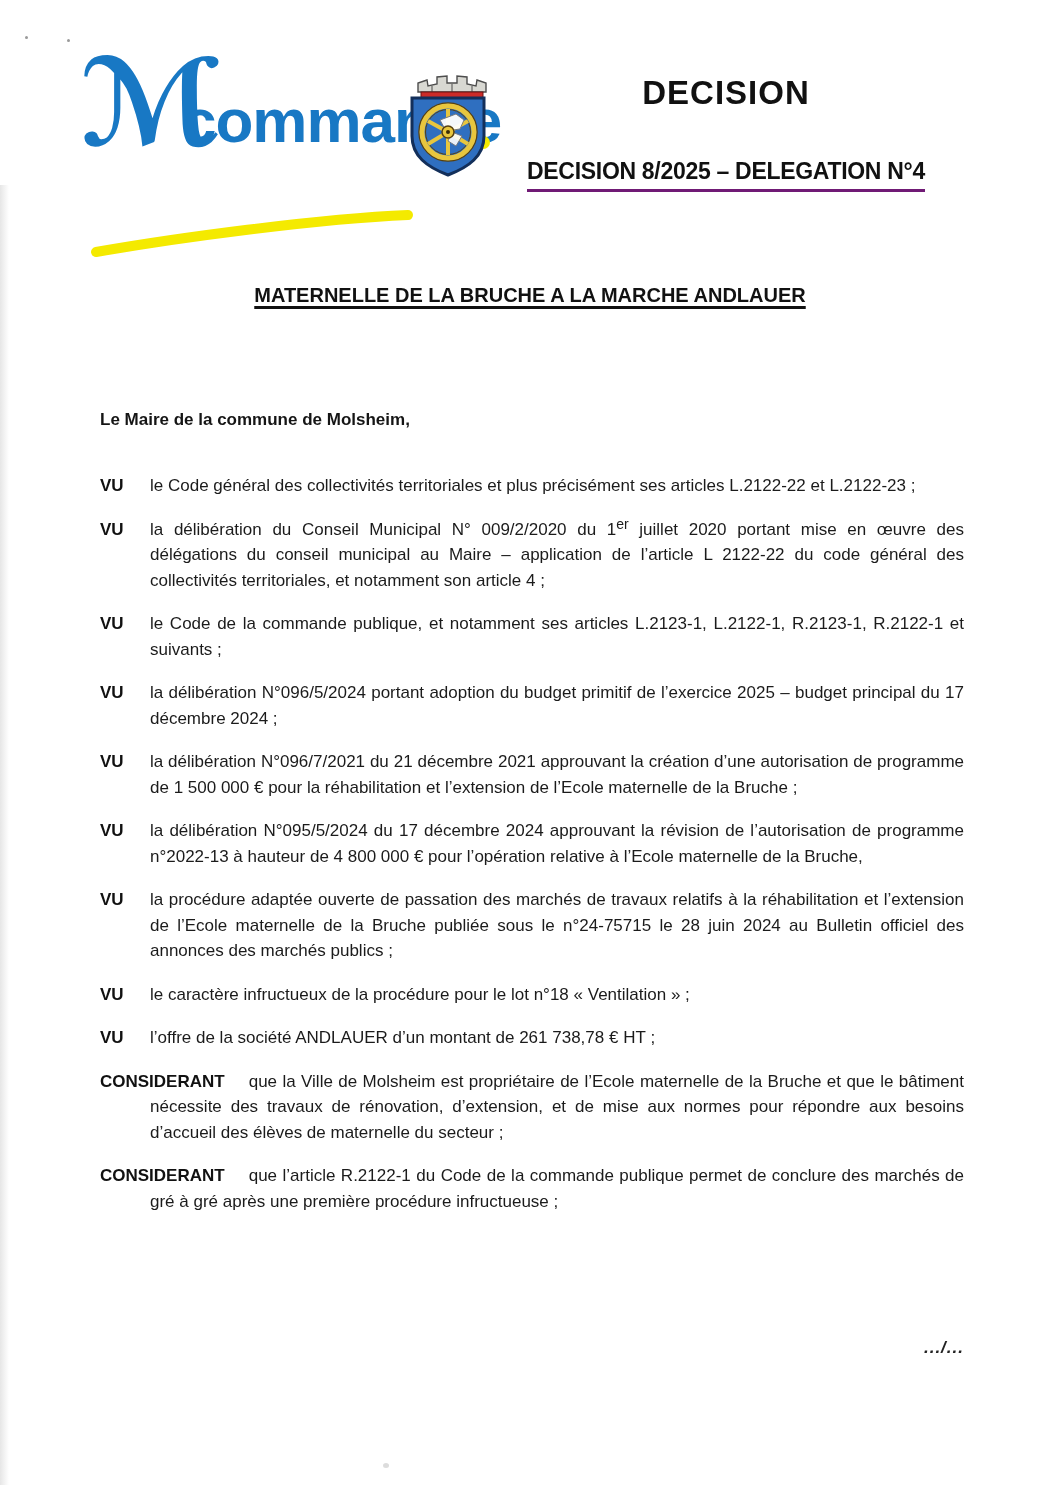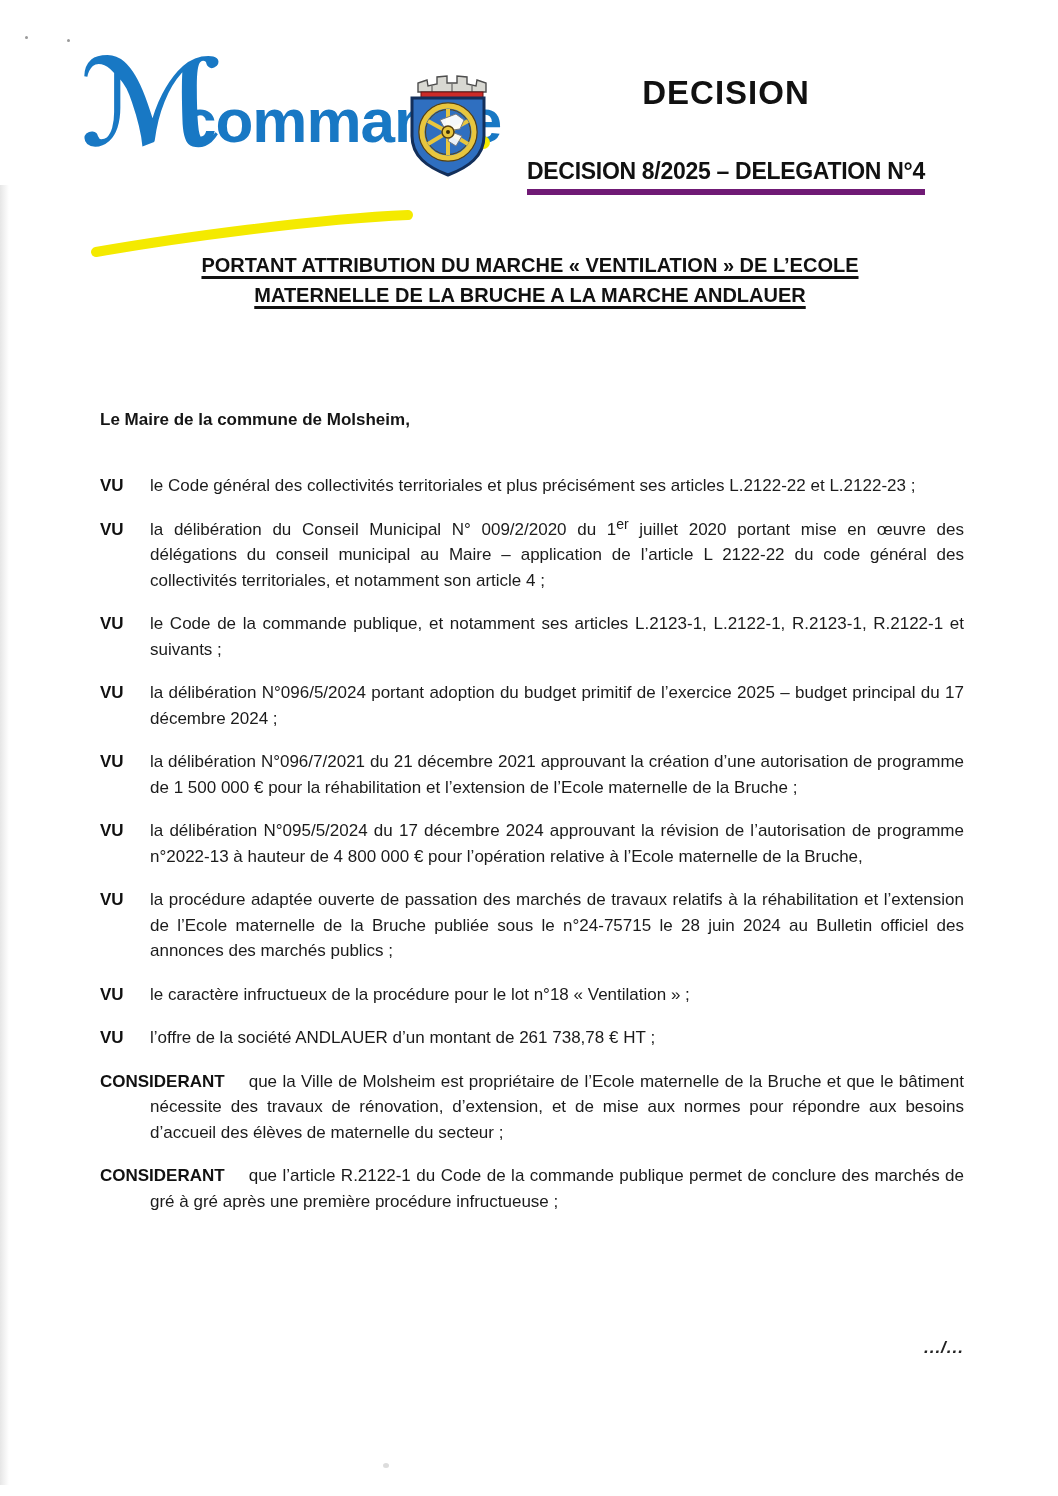--- a/index.html
+++ b/index.html
@@ -41,21 +41,21 @@
   .crest{position:absolute;left:318px;top:10px;}
   
   .decision-heading{
     position:absolute;left:506px;top:74px;width:440px;
     text-align:center;font-size:33px;font-weight:bold;color:#111;
     letter-spacing:1px;
   }
   .decision-reference{
     position:absolute;left:527px;top:158px;white-space:nowrap;
     font-size:23px;font-weight:bold;color:#111;letter-spacing:-0.3px;
-    border-bottom:6px solid #701a75;padding-bottom:4px;
+    border-bottom:3px solid #701a75;padding-bottom:4px;
   }
   
   .doc-title{
     position:absolute;left:98px;top:250px;width:864px;
     text-align:center;font-size:20px;font-weight:bold;color:#111;
     line-height:30px;
   }
   .doc-title .tline{
     text-decoration:underline;
     text-decoration-thickness:2.5px;
@@ -130,21 +130,21 @@
       <path d="M48,58 L58,62 L52,72 L44,67 Z" fill="#ffffff" stroke="#7a7a7a" stroke-width="1" opacity="0.9"></path>
       <circle cx="44" cy="58" r="6" fill="#e8c63e" stroke="#574010" stroke-width="1.5"></circle>
       <circle cx="44" cy="58" r="2" fill="#3a2c08"></circle>
     </svg>
   </div>
 
   <div class="decision-heading">DECISION</div>
   <div class="decision-reference">DECISION 8/2025 – DELEGATION N°4</div>
 
   <div class="doc-title">
-    <span class="tline">PORTANT ATTRIBUTION DU MARCHE «&nbsp;VENTILATION&nbsp;» DE L’ECOLE</span><br>
+    <br>
     <span class="tline">MATERNELLE DE LA BRUCHE A LA MARCHE ANDLAUER</span>
   </div>
 
   <div class="salutation">Le Maire de la commune de Molsheim,</div>
 
   <div class="recitals">
 
     <p class="item"><span class="lab">VU</span><span>le Code général des collectivités territoriales et plus précisément ses articles L.2122-22 et L.2122-23&nbsp;;</span></p>
 
     <p class="item"><span class="lab">VU</span><span>la délibération du Conseil Municipal N°&nbsp;009/2/2020 du 1</span><sup>er</sup><span> juillet 2020 portant mise en œuvre des délégations du conseil municipal au Maire – application de l’article L 2122-22 du code général des collectivités territoriales, et notamment son article 4&nbsp;;</span></p>

